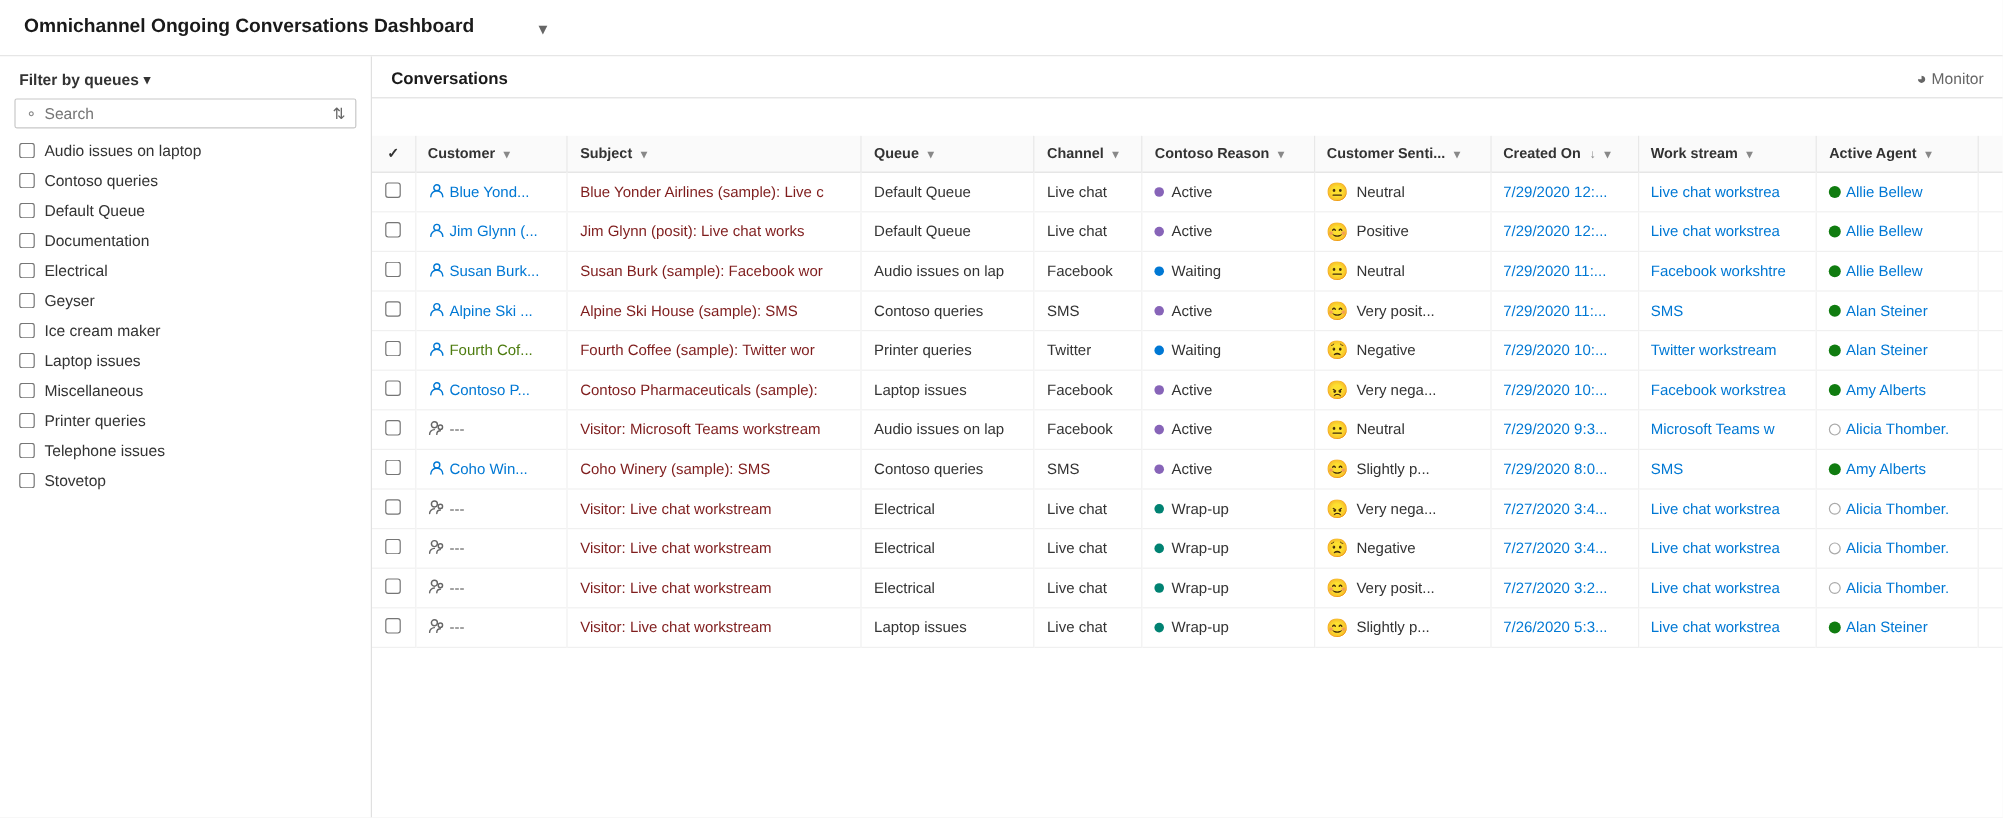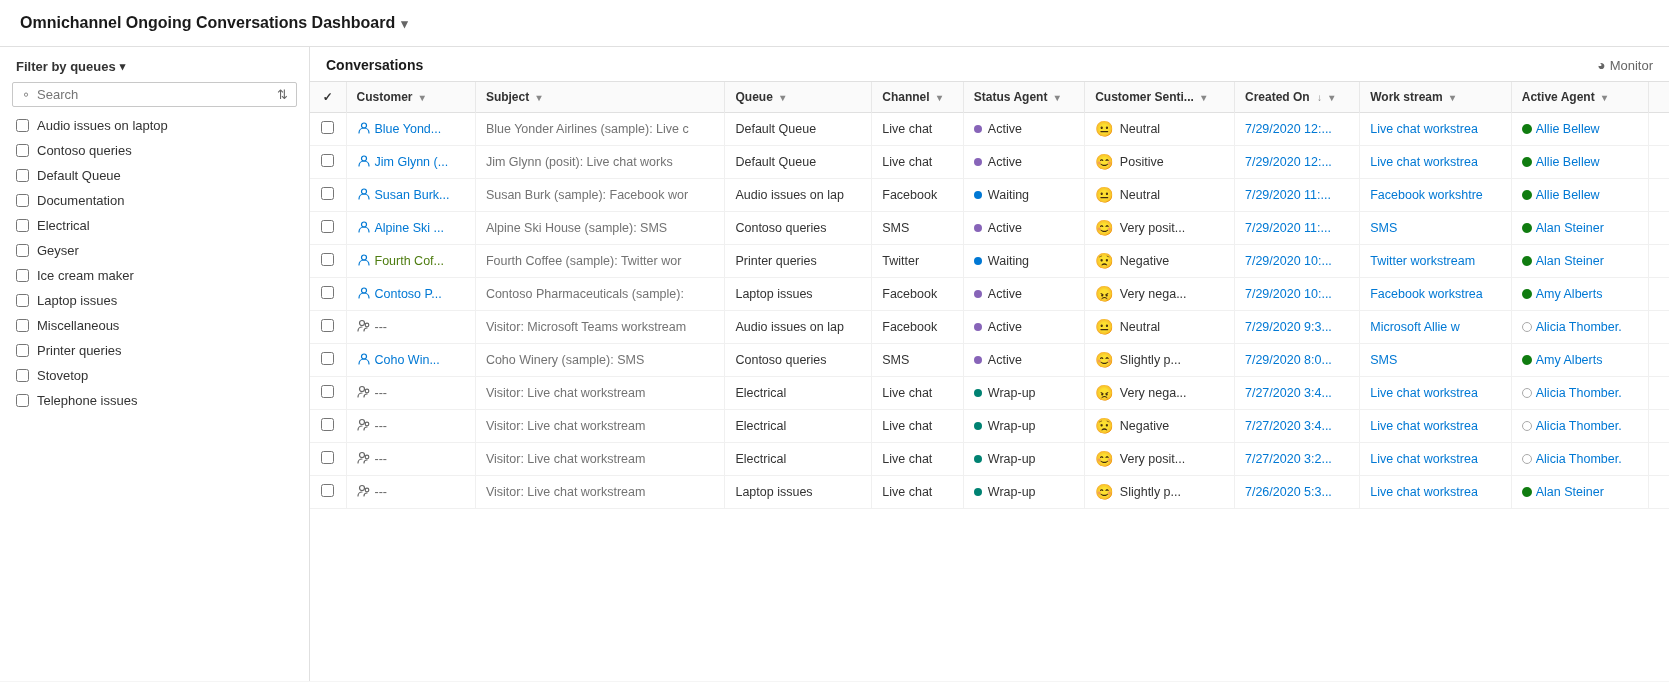--- a/index.html
+++ b/index.html
@@ -7,20 +7,21 @@
 
     .app-header {
       background: #fff;
       padding: 14px 20px;
       display: flex;
       align-items: center;
       border-bottom: 1px solid #e0e0e0;
       font-size: 16px;
       font-weight: 600;
       color: #1a1a1a;
+      gap: 48px;
     }
     .app-header .chevron { margin-left: 6px; color: #666; font-size: 13px; }
 
     .main-layout {
       display: flex;
       height: calc(682px - 48px);
     }
 
     
     .sidebar {
@@ -77,20 +78,21 @@
     .queue-item input[type="checkbox"] { margin-right: 8px; cursor: pointer; }
     .queue-item label { font-size: 13px; color: #333; cursor: pointer; }
 
     
     .content-area {
       flex: 1;
       display: flex;
       flex-direction: column;
       overflow: hidden;
       background: #fff;
+      gap: 31px;
     }
 
     .conversations-header {
       display: flex;
       align-items: center;
       justify-content: space-between;
       padding: 10px 16px 8px;
       border-bottom: 1px solid #e0e0e0;
     }
     .conversations-title {
@@ -148,21 +150,21 @@
       white-space: nowrap;
       border-right: 1px solid #f0f0f0;
       max-width: 180px;
       overflow: hidden;
       text-overflow: ellipsis;
     }
     tbody td:last-child { border-right: none; }
     tbody td.check-col { text-align: center; }
 
     .customer-link { color: #0078d4; text-decoration: none; display: flex; align-items: center; gap: 4px; }
-    .subject-link { color: #737373; text-decoration: none; }
+    .subject-link { color: #7f1d1d; text-decoration: none; }
     .workstream-link { color: #0078d4; text-decoration: none; }
 
     .agent-cell { display: flex; align-items: center; gap: 4px; text-align: right; }
     .agent-dot { width: 10px; height: 10px; border-radius: 50%; display: inline-block; flex-shrink: 0; }
     .agent-dot.green { background: #107c10; }
     .agent-dot.grey { background: #aaa; border: 1px solid #aaa; background: white; border: 1.5px solid #aaa; }
     .agent-link { color: #0078d4; text-decoration: none; }
 
     .status-cell { display: flex; align-items: center; gap: 6px; }
     .status-dot { width: 8px; height: 8px; border-radius: 50%; display: inline-block; flex-shrink: 0; }
@@ -230,26 +232,26 @@
         </div>
         <div class="queue-item">
           <input type="checkbox" id="q-miscellaneous" style="">
           <label for="q-miscellaneous">Miscellaneous</label>
         </div>
         <div class="queue-item">
           <input type="checkbox" id="q-printer-queries" style="">
           <label for="q-printer-queries">Printer queries</label>
         </div>
         <div class="queue-item">
+          <input type="checkbox" id="q-telephone-issues" style="">
+          <label for="q-telephone-issues">Telephone issues</label>
+        </div>
+        <div class="queue-item">
           <input type="checkbox" id="q-stovetop" style="">
           <label for="q-stovetop">Stovetop</label>
-        </div>
-        <div class="queue-item">
-          <input type="checkbox" id="q-telephone-issues" style="">
-          <label for="q-telephone-issues">Telephone issues</label>
         </div>
       </div>
   </div>
 
   <div class="content-area">
     <div class="conversations-header">
       <span class="conversations-title">Conversations</span>
       <div class="monitor-btn">
         <span class="monitor-icon">◕</span>
         <span>Monitor</span>
@@ -273,21 +275,21 @@
             </th>
             <th>
               <span>Queue</span>
               <span class="col-sort">▾</span>
             </th>
             <th>
               <span>Channel</span>
               <span class="col-sort">▾</span>
             </th>
             <th>
-              <span>Status Agent</span>
+              <span>Contoso Reason</span>
               <span class="col-sort">▾</span>
             </th>
             <th>
               <span>Customer Senti...</span>
               <span class="col-sort">▾</span>
             </th>
             <th>
               <span>Created On</span>
               <span class="col-sort">↓</span>
               <span class="col-sort">▾</span>
@@ -598,21 +600,21 @@
     <td>
       <div class="sentiment-cell">
         <span class="smiley" style="color:#c8c8c8;font-size:15px;">😐</span>
         <span>Neutral</span>
       </div>
     </td>
     <td>
       <a href="#" class="date-cell">7/29/2020 9:3...</a>
     </td>
     <td>
-      <a href="#" class="workstream-link">Microsoft Allie w</a>
+      <a href="#" class="workstream-link">Microsoft Teams w</a>
     </td>
     <td>
       <div class="agent-cell">
         <span class="agent-dot grey"></span>
         <a href="#" class="agent-link">Alicia Thomber.</a>
       </div>
     </td>
     <td></td>
   </tr>
             <tr>

